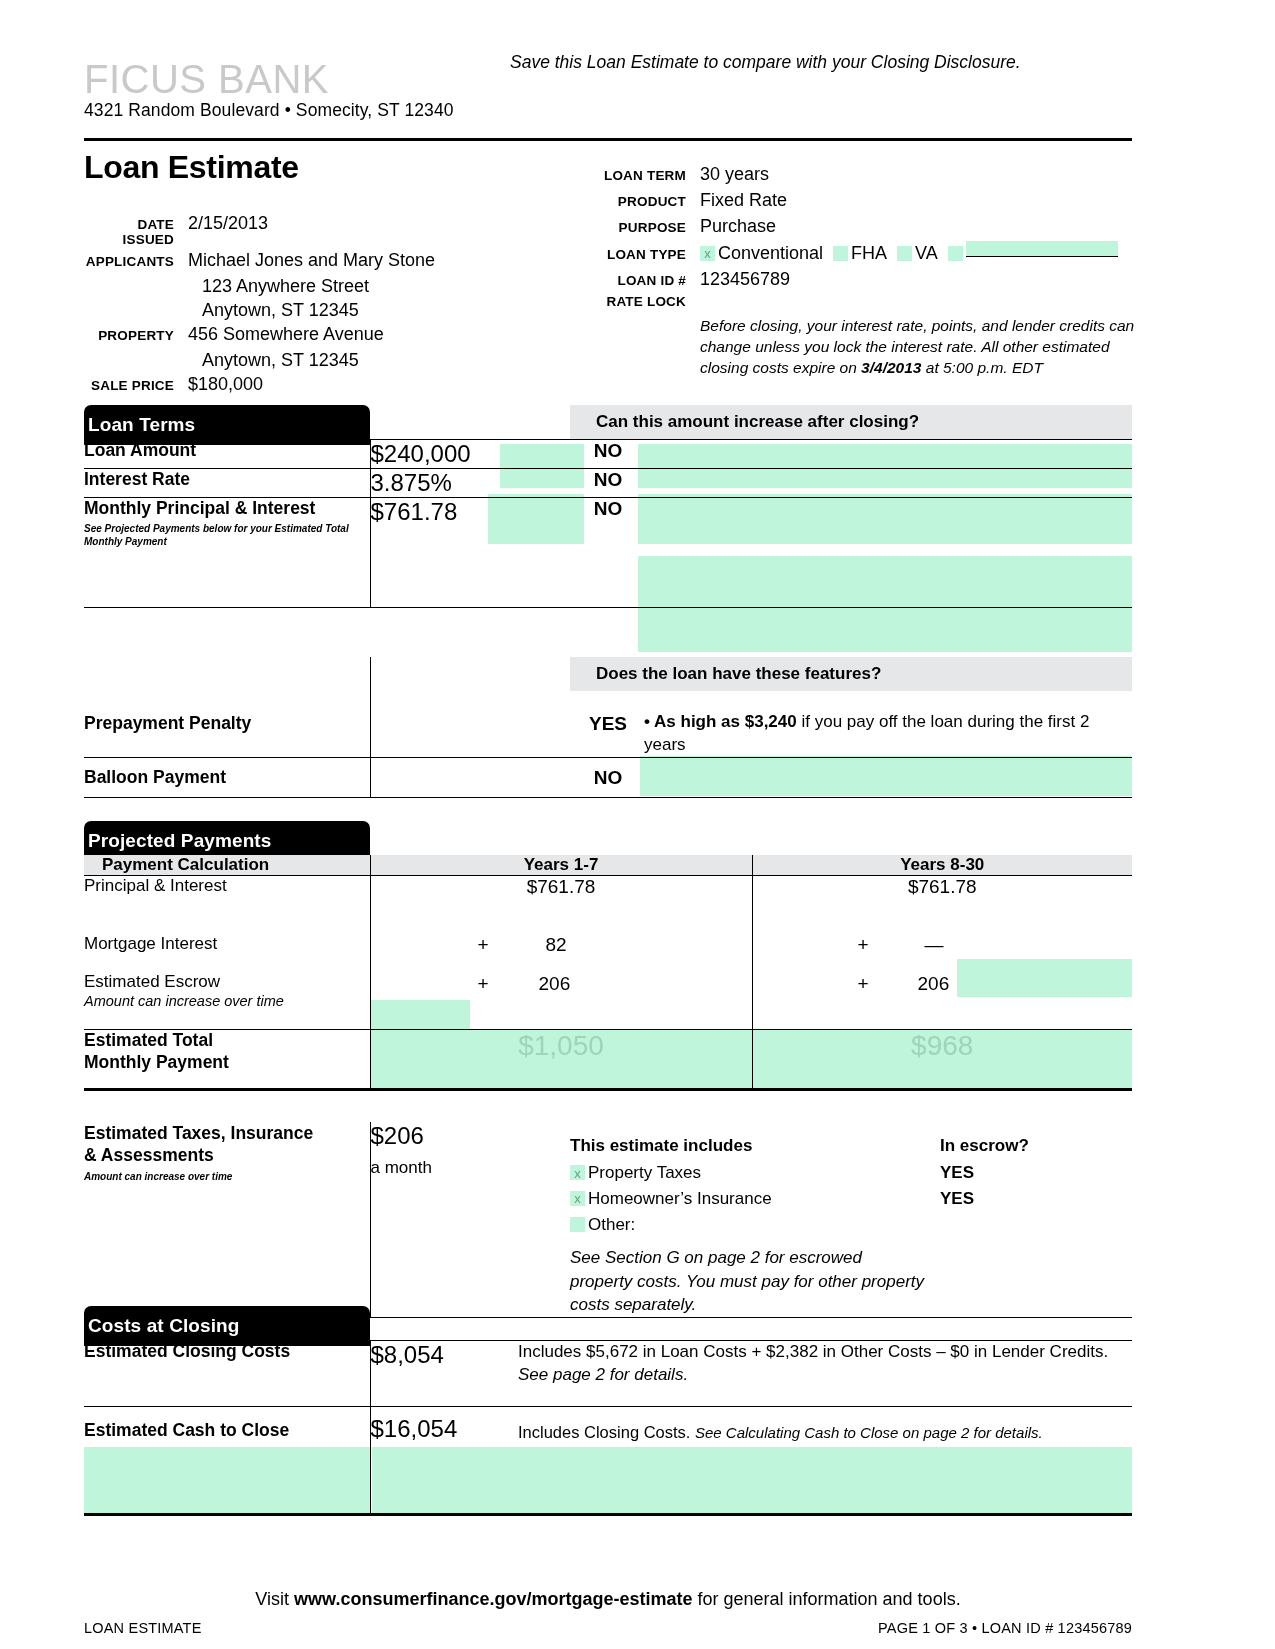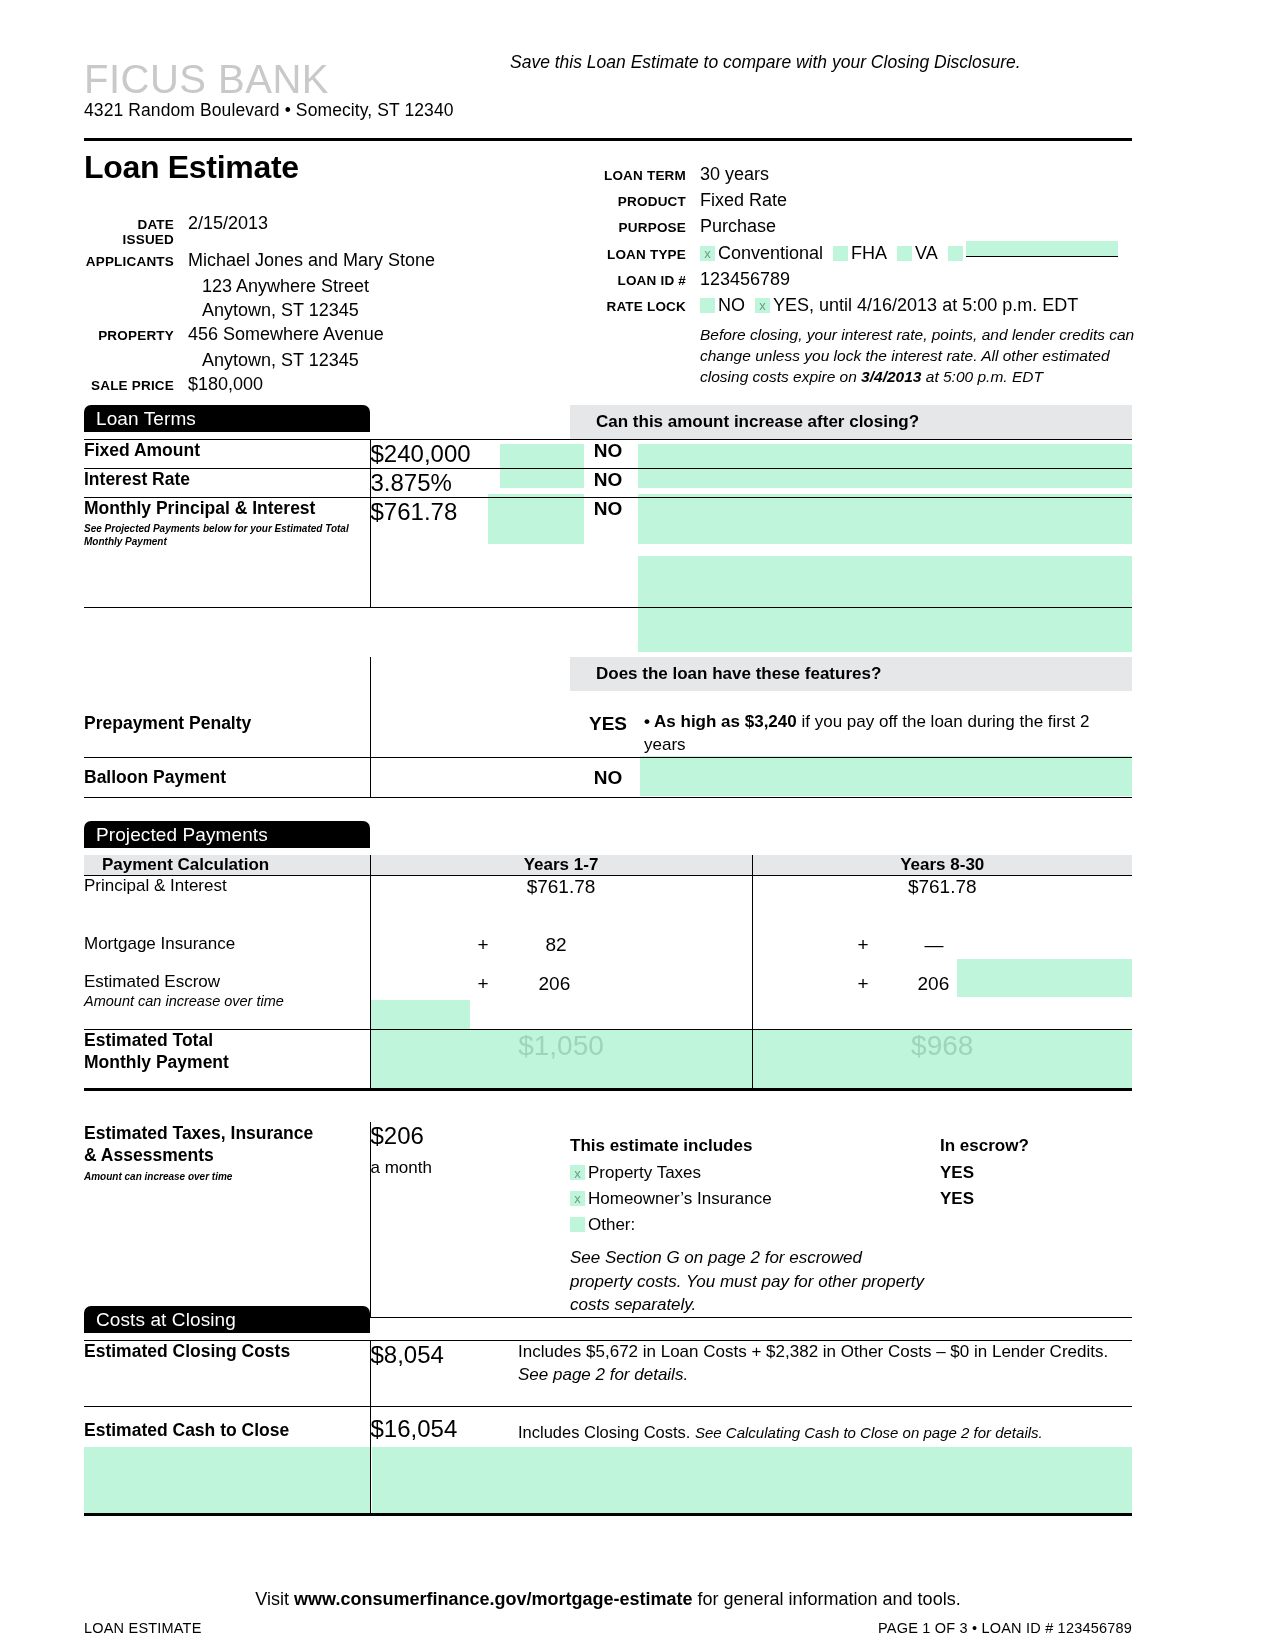--- a/index.html
+++ b/index.html
@@ -111,29 +111,29 @@
     width: 152px;
     border-bottom: 1.5px solid #000;
     vertical-align: 2px;
     background: #bff5db;
     height: 15px;
   }
 
   
   .sec-tab {
     position: absolute;
-    height: 27px;
+    height: 40px;
     background: #000;
     color: #fff;
     border-radius: 7px 7px 0 0;
     font-size: 19px;
-    font-weight: normal;
+    font-weight: bold;
     display: flex;
     align-items: center;
-    padding-left: 12px;
+    padding-left: 4px;
     box-sizing: border-box;
     letter-spacing: 0.1px;
   }
 
   
   .tbl {
     position: absolute;
     left: 84px;
     width: 1048px;
     border-collapse: collapse;
@@ -329,23 +329,20 @@
       <div class="meta-val" style="white-space:nowrap;">
         <span class="cb checked"></span><span>Conventional</span>&nbsp;&nbsp;<span class="cb"></span><span>FHA</span>&nbsp;&nbsp;<span class="cb"></span><span>VA</span>&nbsp;&nbsp;<span class="cb"></span><span class="blank-line"></span>
       </div>
     </div>
     <div class="meta-row">
       <div class="meta-lbl">LOAN ID #</div>
       <div class="meta-val">123456789</div>
     </div>
     <div class="meta-row">
       <div class="meta-lbl">RATE LOCK</div>
-      <div class="meta-val" style="white-space:nowrap;">
-        <span class="cb"></span><span>NO</span>&nbsp;&nbsp;<span class="cb checked"></span><span>YES, until 4/16/2013 at 5:00 p.m. EDT</span>
-      </div>
     </div>
     <div class="meta-note"><span>Before closing, your interest rate, points, and lender credits can change unless you lock the interest rate. All other estimated closing costs expire on </span><span class="bold">3/4/2013</span><span> at 5:00 p.m. EDT</span></div>
   </div>
 
   <div class="sec-tab" style="left:84px; top:405px; width:286px;">
     <span>Loan Terms</span>
   </div>
 
   <div style="position:absolute; left:570px; top:405px; width:562px; height:34px; background:#e6e7e8;"></div>
   <div style="position:absolute; left:596px; top:412px; font-size:17px; font-weight:bold;">Can this amount increase after closing?</div>
@@ -360,21 +357,21 @@
   <table class="tbl" style="top:439px;">
     <colgroup>
         <col style="width:286px">
         <col style="width:202px">
         <col style="width:72px">
         <col style="width:488px">
       </colgroup>
 
     <tbody>
         <tr class="rowline-top rowline-bot">
-      <td class="term-lbl">Fixed Amount</td>
+      <td class="term-lbl">Loan Amount</td>
       <td class="term-val vline">$240,000</td>
       <td class="ans">NO</td>
       <td></td>
     </tr>
 
     <tr class="rowline-bot">
       <td class="term-lbl">Interest Rate</td>
       <td class="term-val vline">3.875%</td>
       <td class="ans">NO</td>
       <td></td>
@@ -447,21 +444,21 @@
       <td class="pp-colhdr vline">Years 8-30</td>
     </tr>
 
     <tr class="rowline-top" style="height:52px;">
       <td class="pp-lbl">Principal &amp; Interest</td>
       <td class="pp-center vline">$761.78</td>
       <td class="pp-center vline">$761.78</td>
     </tr>
 
     <tr style="height:40px;">
-      <td class="pp-lbl" style="padding-top:6px;">Mortgage Insurance</td>
+      <td class="pp-lbl" style="padding-top:6px;">Mortgage Interest</td>
       <td class="vline" style="position:relative;">
         <span style="position:absolute; left:107px; top:6px; font-size:19px;">+</span>
         <span style="position:absolute; left:175px; top:6px; font-size:19px;">82</span>
       </td>
       <td class="vline" style="position:relative;">
         <span style="position:absolute; left:105px; top:6px; font-size:19px;">+</span>
         <span style="position:absolute; left:172px; top:6px; font-size:19px;">—</span>
       </td>
     </tr>
 

